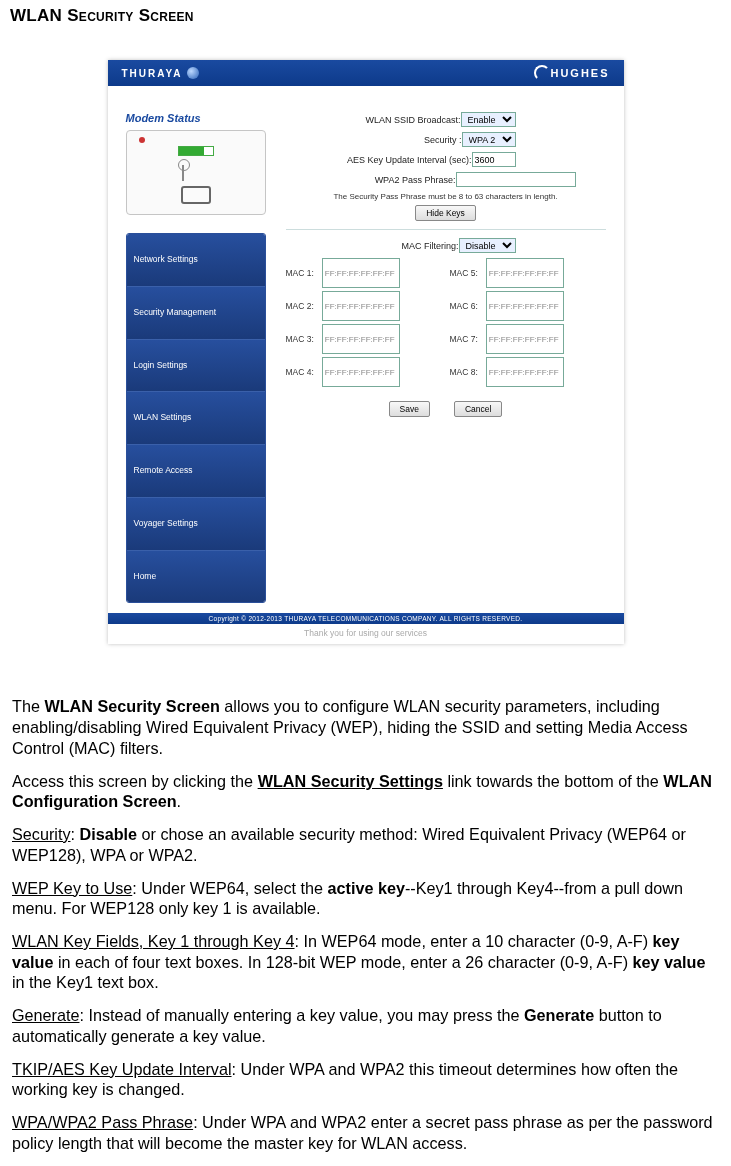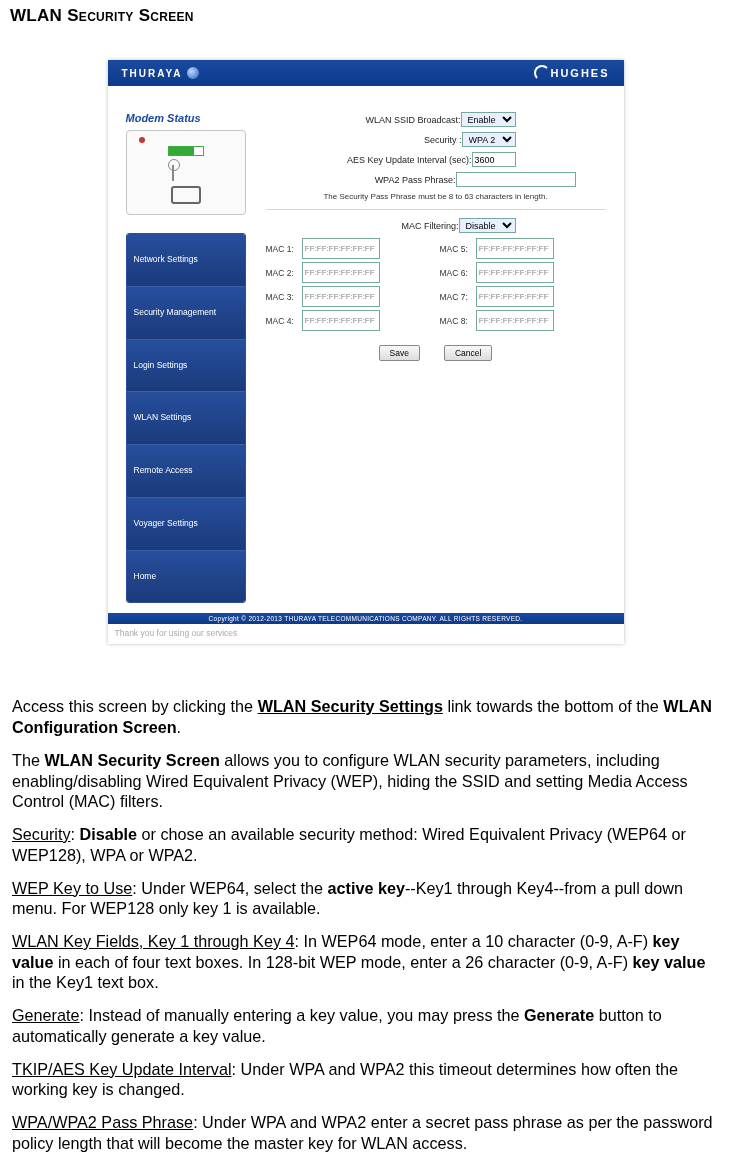--- a/index.html
+++ b/index.html
@@ -11,21 +11,21 @@
 
   
   .shot-wrap { width: 516px; margin: 34px auto 10px auto; box-shadow: 0 0 4px rgba(0,0,0,.25); background: #fff; font-family: Arial, sans-serif; }
   .topbar { background: linear-gradient(#1a4aa0,#0d3a8a); height: 26px; display: flex; align-items: center; padding: 0 14px; }
   .thuraya { color: #fff; font-weight: 700; letter-spacing: 2px; font-size: 10px; display: flex; align-items: center; gap: 4px; }
   .thuraya-globe { width: 12px; height: 12px; border-radius: 50%; background: radial-gradient(circle at 35% 35%, #bcd8ff, #2a62b8); }
   .hughes { color: #fff; font-weight: 900; letter-spacing: 2px; font-size: 11px; margin-left: auto; position: relative; padding-left: 16px; }
   .hughes::before { content:""; position:absolute; left:0; top:50%; width:12px; height:12px; border:2px solid #fff; border-radius:50%; transform:translateY(-50%); border-right-color:transparent; border-bottom-color:transparent; }
 
   .shot-body { display: flex; gap: 20px; padding: 26px 18px 10px 18px; min-height: 280px; }
-  .sidebar { width: 120px; flex: none; }
+  .sidebar { width: 140px; flex: none; }
   .modem-title { color: #1a4aa0; font-weight: 700; font-size: 11px; font-style: italic; margin-bottom: 6px; }
   .modem-box { border: 1px solid #c5c5c5; border-radius: 4px; padding: 6px 6px 10px 6px; background: #fafafa; display: flex; flex-direction: column; align-items: center; gap: 3px; }
   .dot-row { width: 6px; height: 6px; border-radius: 50%; background: #c33; align-self: flex-start; margin-left: 6px; }
   .sig-row { display:flex; align-items:center; gap:3px; }
   .sig-body { width: 36px; height: 10px; border:1px solid #4a4; display:flex; }
   .sig-body span { flex:1; background:#3a3; }
   .sig-body span:last-child { background:#fff; }
   .antenna { width: 36px; height: 22px; position: relative; }
   .antenna::before { content:""; position:absolute; left:4px; bottom:0; width:2px; height:16px; background:#888; }
   .antenna::after { content:""; position:absolute; left:0; top:0; width:10px; height:10px; border-radius:50%; border:1px solid #888; }
@@ -38,25 +38,25 @@
   .form-area { flex:1; font-size:9px; color:#333; }
   .frow { display:flex; align-items:center; margin-bottom:5px; }
   .frow .lab { flex:1; text-align:right; color:#222; }
   .sel, .txt { border:1px solid #7a9; font-size:9px; padding:1px 2px; font-family:inherit; height:15px; background:#fff; }
   .sel { background:#e8f0ff; }
   .note { font-size:8px; color:#333; text-align:center; margin-bottom:4px; }
   .hide-btn, .act-btn { font-size:8.5px; border:1px solid #888; background:linear-gradient(#f8f8f8,#ddd); padding:2px 10px; border-radius:2px; }
   .divider { border:none; border-top:1px solid #cdd; margin:8px 0; }
 
   .mac-grid { display:grid; grid-template-columns: auto 1fr auto 1fr; gap:3px 8px; font-size:8.5px; align-items:center; }
-  .mac-grid .txt { width:78px; height:21px; font-size:8px; color:#888; }
+  .mac-grid .txt { width:78px; height:30px; font-size:8px; color:#888; }
   .btnrow { display:flex; gap:24px; justify-content:center; margin-top:14px; }
 
   .copyright { background: linear-gradient(#1a4aa0,#0d3a8a); color:#fff; font-size:6.5px; text-align:center; padding:2px 0; letter-spacing:.3px; }
-  .thankyou { text-align:left; color:#aaa; font-size:8.5px; padding:4px 7px 6px; }
+  .thankyou { text-align:center; color:#aaa; font-size:8.5px; padding:4px 13px 6px; }
 
   
   .body-text { font-family: "Century Gothic", "Segoe UI", sans-serif; font-size: 16.2px; line-height: 1.28; padding: 0 12px; margin-top: 52px; }
   .body-text p { margin-bottom: 12px; }
   .b { font-weight: 700; }
   .u { text-decoration: underline; }
   .ub { text-decoration: underline; font-weight:700; }
 
   
   .footer { display:flex; align-items:baseline; padding: 6px 12px 8px; font-family: Liberation Sans, sans-serif; }
@@ -122,20 +122,23 @@
         <span class="lab">AES Key Update Interval (sec):</span>
         <input class="txt" style="width: 44px;" value="3600">
         <span style="width:90px"></span>
       </div>
       <div class="frow">
         <span class="lab">WPA2 Pass Phrase:</span>
         <input class="txt" style="width: 120px;">
         <span style="width:30px"></span>
       </div>
       <div class="note">The Security Pass Phrase must be 8 to 63 characters in length.</div>
+      <div style="text-align:center; margin-bottom:6px;">
+        <button class="hide-btn">Hide Keys</button>
+      </div>
       <hr class="divider">
       <div class="frow">
         <span class="lab">MAC Filtering:</span>
         <select class="sel"><option>Disable</option></select>
         <span style="width:90px"></span>
       </div>
       <div class="mac-grid">
         <span>MAC 1:</span>
             <input class="txt" value="FF:FF:FF:FF:FF:FF" style="">
         <span>MAC 5:</span>
@@ -159,24 +162,24 @@
       </div>
     </div>
   </div>
 
   <div class="copyright">Copyright © 2012-2013 THURAYA TELECOMMUNICATIONS COMPANY. ALL RIGHTS RESERVED.</div>
   <div class="thankyou">Thank you for using our services</div>
 </div>
 
 <div class="body-text">
   <p>
+    <span>The </span><span class="b">WLAN Security Screen</span><span> allows you to configure WLAN security parameters, including enabling/disabling Wired Equivalent Privacy (WEP), hiding the SSID and setting Media Access Control (MAC) filters.</span>
+  </p>
+  <p>
     <span>Access this screen by clicking the </span><span class="ub">WLAN Security Settings</span><span> link towards the bottom of the </span><span class="b">WLAN Configuration Screen</span><span>.</span>
-  </p>
-  <p>
-    <span>The </span><span class="b">WLAN Security Screen</span><span> allows you to configure WLAN security parameters, including enabling/disabling Wired Equivalent Privacy (WEP), hiding the SSID and setting Media Access Control (MAC) filters.</span>
   </p>
   <p>
     <span class="u">Security</span><span>:  </span><span class="b">Disable</span><span> or chose an available security method: Wired Equivalent Privacy (WEP64 or WEP128), WPA or WPA2.</span>
   </p>
   <p>
     <span class="u">WEP Key to Use</span><span>:  Under WEP64, select the </span><span class="b">active key</span><span>--Key1 through Key4--from a pull down menu. For WEP128 only key 1 is available.</span>
   </p>
   <p>
     <span class="u">WLAN Key Fields, Key 1 through Key 4</span><span>:  In WEP64 mode, enter a 10 character (0-9, A-F) </span><span class="b">key value</span><span> in each of four text boxes.  In 128-bit WEP mode, enter a 26 character (0-9, A-F) </span><span class="b">key value</span><span> in the Key1 text box.</span>
   </p>

